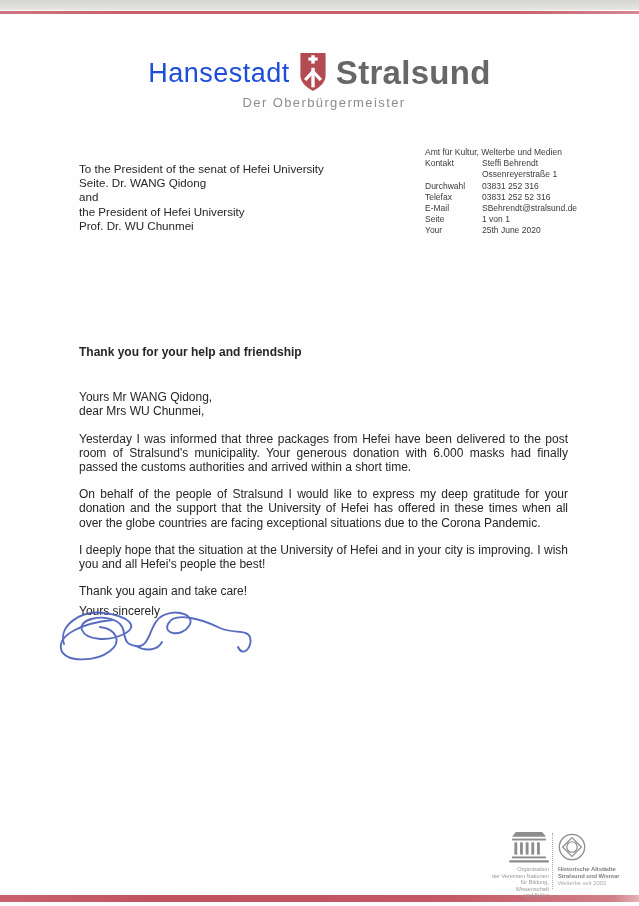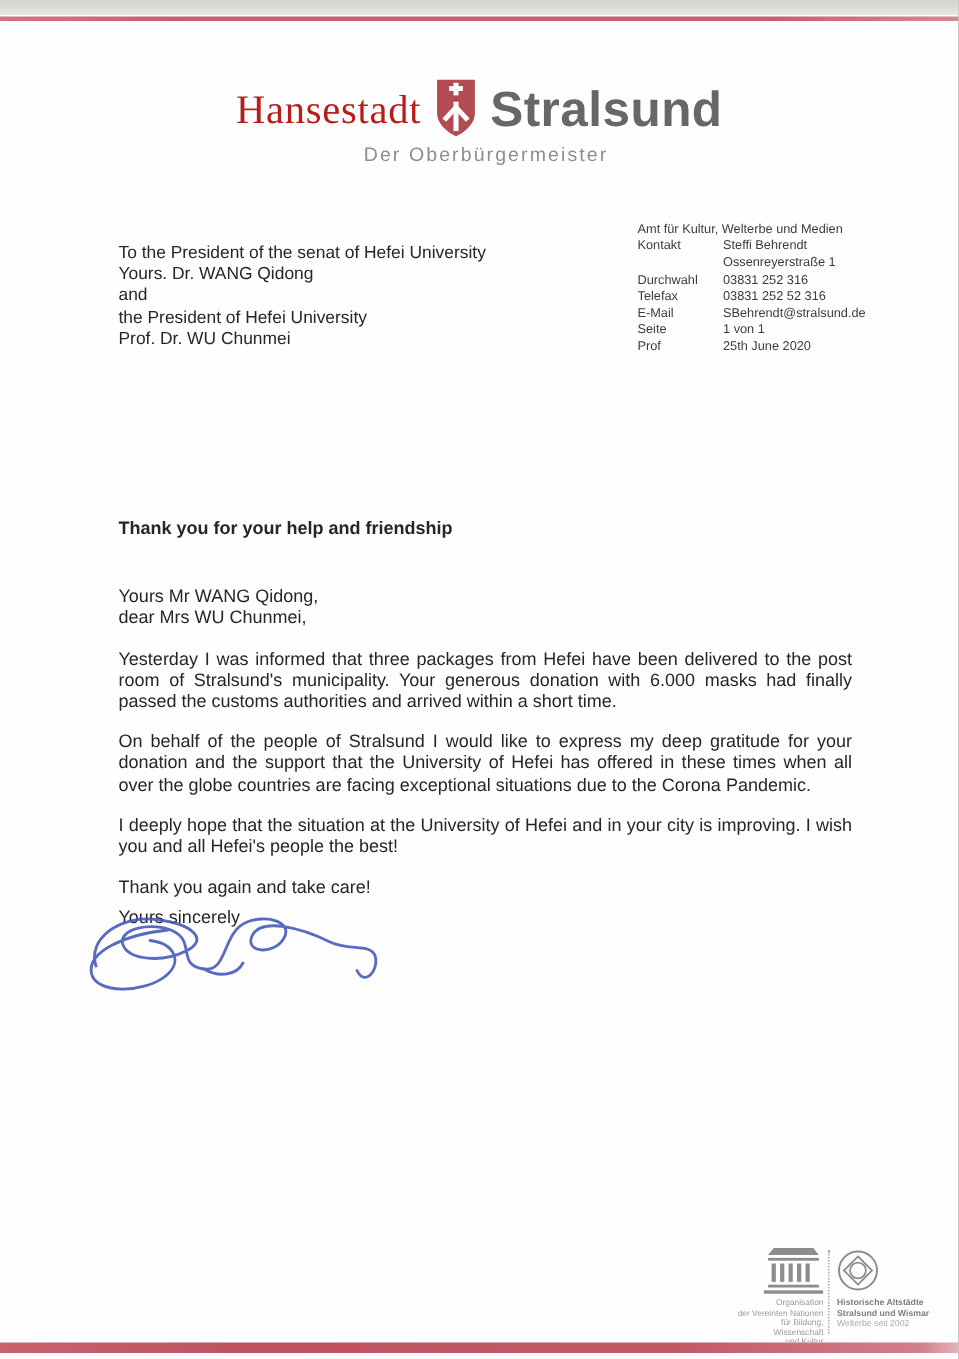--- a/index.html
+++ b/index.html
@@ -13,21 +13,21 @@
   .scan-top{position:absolute;left:0;top:0;width:639px;height:10px;
     background:linear-gradient(180deg,#d4d4d0,#e6e6e2);}
   .scan-redline{position:absolute;left:0;top:11px;width:639px;height:3px;
     background:linear-gradient(90deg,#cf7680,#c55f6a 20%,#c55f6a 80%,#d58991);}
   .scan-bottom{position:absolute;left:0;top:895px;width:639px;height:7px;
     background:linear-gradient(90deg,#ca626e,#c05260 25%,#c45865 70%,#d27f8a 96%,#e3b3b8);}
 
   
   .wordmark{position:absolute;left:0;top:50px;width:639px;height:46px;
     display:flex;align-items:center;justify-content:center;gap:9px;}
-  .wm-light{font-size:27px;color:#b91c1c;letter-spacing:.5px;font-weight:400;font-family:Liberation Serif, serif;}
+  .wm-light{font-size:27px;color:#1d4ed8;letter-spacing:.5px;font-weight:400;}
   .wm-bold{font-size:33px;color:#676767;font-weight:700;letter-spacing:.3px;}
   .wm-shield{width:28px;height:42px;margin-top:-2px;}
   .hdr-sub{position:absolute;left:0;top:95px;width:648px;text-align:center;
     font-size:13px;color:#8d8d8d;letter-spacing:1.4px;}
 
   
   .recipient{position:absolute;left:79px;top:162px;font-size:11.6px;line-height:14.2px;color:#262626;}
 
   
   .meta{position:absolute;left:425px;top:147px;font-size:8.5px;line-height:11.2px;color:#3b3b3b;}
@@ -76,21 +76,21 @@
       <rect x="13.4" y="8.2" width="13.2" height="4.6" fill="#ffffff"></rect>
       <rect x="17.6" y="23" width="4.8" height="28" fill="#ffffff"></rect>
       <path d="M20 25 L7 39 L10.6 42 L20 31.5 L29.4 42 L33 39 Z" fill="#ffffff"></path>
     </svg>
     <span class="wm-bold">Stralsund</span>
   </div>
   <div class="hdr-sub">Der Oberbürgermeister</div>
 
   <div class="recipient">
     <div>To the President of the senat of Hefei University</div>
-    <div>Yours. Dr. WANG Qidong</div>
+    <div>Seite. Dr. WANG Qidong</div>
     <div>and</div>
     <div>the President of Hefei University</div>
     <div>Prof. Dr. WU Chunmei</div>
   </div>
 
   <div class="meta">
     <div class="meta-dept">Amt für Kultur, Welterbe und Medien</div>
     <div class="meta-row">
       <span class="meta-label">Kontakt</span>
       <span class="meta-value">Steffi Behrendt</span>
@@ -109,21 +109,21 @@
     </div>
     <div class="meta-row">
       <span class="meta-label">E-Mail</span>
       <span class="meta-value">SBehrendt@stralsund.de</span>
     </div>
     <div class="meta-row">
       <span class="meta-label">Seite</span>
       <span class="meta-value">1 von 1</span>
     </div>
     <div class="meta-row">
-      <span class="meta-label">Prof</span>
+      <span class="meta-label">Your</span>
       <span class="meta-value">25th June 2020</span>
     </div>
   </div>
 
   <div class="letter">
     <div class="subject">Thank you for your help and friendship</div>
     <div class="salutation">
       <div>Yours Mr WANG Qidong,</div>
       <div>dear Mrs WU Chunmei,</div>
     </div>

